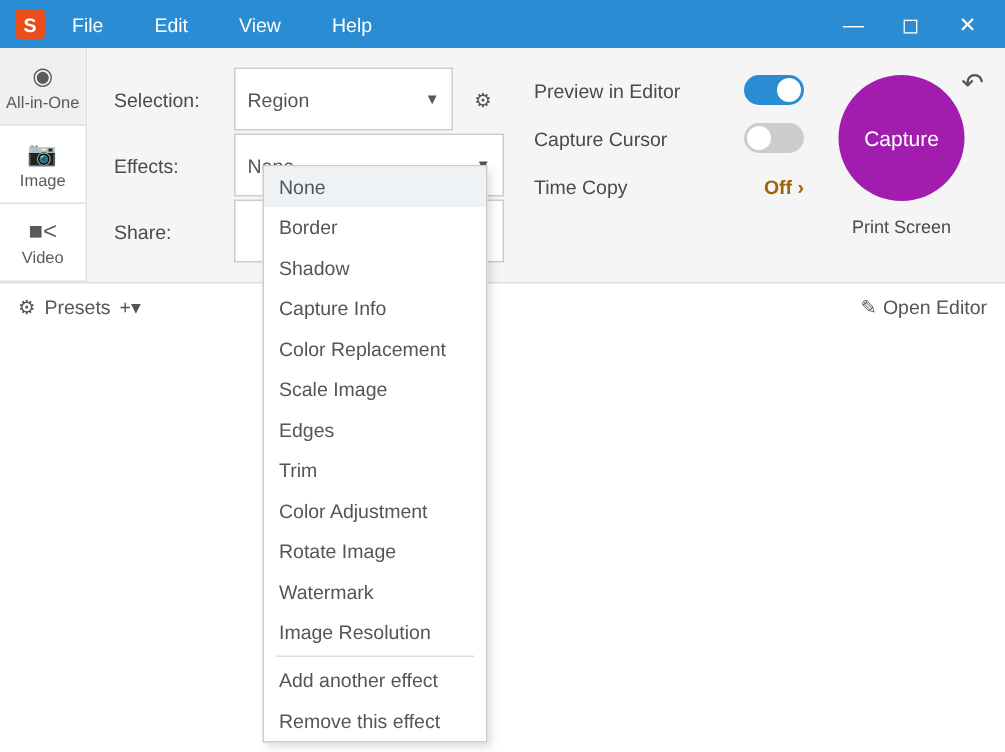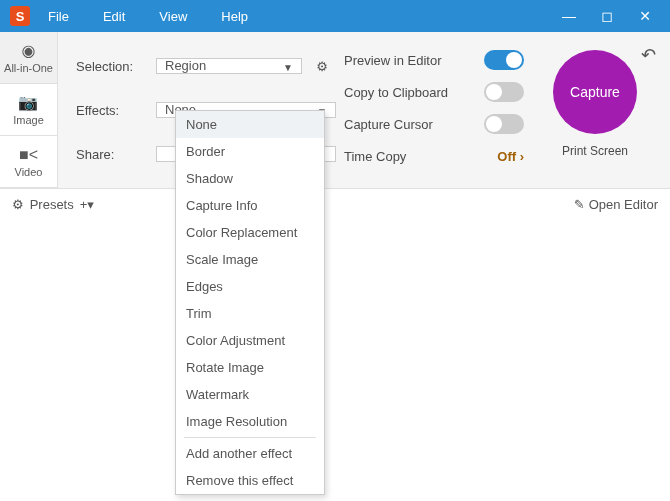--- a/index.html
+++ b/index.html
@@ -12,25 +12,25 @@
 .winctrl span{width:30px;text-align:center;cursor:pointer;font-size:14px}
 .body{display:flex;background:#f5f5f5}
 .sidebar{width:58px;background:#fff;border-right:1px solid #e0e0e0;display:flex;flex-direction:column}
 .sideitem{display:flex;flex-direction:column;align-items:center;justify-content:center;height:52px;border-bottom:1px solid #e0e0e0;cursor:pointer;color:#5a5a5a;font-size:11px}
 .sideitem.active{background:#f0f0f0}
 .sideicon{font-size:16px;margin-bottom:2px}
 .main{flex:1;display:flex;padding:12px 14px 12px 18px}
 .col1{width:260px}
 .row{display:flex;align-items:center;height:44px}
 .row .lbl{width:80px;color:#4a4a4a}
-.selbox{flex:1;height:16px;border:1px solid #ccc;background:#fff;display:flex;align-items:flex-end;padding:0 8px;cursor:pointer;position:relative}
+.selbox{flex:1;height:42px;border:1px solid #ccc;background:#fff;display:flex;align-items:center;padding:0 8px;cursor:pointer;position:relative}
 .selbox .txt{flex:1;color:#555}
 .selbox .arrow{font-size:10px;color:#555}
 .gearbtn{width:28px;height:28px;display:flex;align-items:center;justify-content:center;margin-left:6px;cursor:pointer;color:#555}
-.col2{width:180px;margin-left:8px}
+.col2{width:180px;margin-left:20px}
 .optrow{display:flex;align-items:center;height:32px;color:#4a4a4a;justify-content:space-between}
 .toggle{width:40px;height:20px;border-radius:10px;background:#ccc;position:relative;cursor:pointer}
 .toggle::after{content:"";position:absolute;width:16px;height:16px;border-radius:50%;background:#fff;top:2px;left:2px;transition:none}
 .toggle.on{background:#2a8dd4}
 .toggle.on::after{left:22px}
 .offlink{color:#a16207;font-weight:bold;cursor:pointer;font-size:13px}
 .col3{flex:1;display:flex;flex-direction:column;align-items:center;margin-left:10px;position:relative}
 .undo{position:absolute;right:0;top:0;font-size:18px;color:#555;cursor:pointer}
 .capturebtn{width:84px;height:84px;border-radius:50%;background:#a21caf;color:#fff;display:flex;align-items:center;justify-content:center;font-size:14px;cursor:pointer;margin-top:6px}
 .printscreen{margin-top:10px;color:#4a4a4a;font-size:12px}
@@ -103,24 +103,20 @@
         </div>
       </div>
     </div>
 
     <div class="col2">
       <div class="optrow">
         <span>Preview in Editor</span>
         <div class="toggle on"></div>
       </div>
       <div class="optrow">
-        <span>Copy to Clipboard</span>
-        <div class="toggle"></div>
-      </div>
-      <div class="optrow">
         <span>Capture Cursor</span>
         <div class="toggle"></div>
       </div>
       <div class="optrow">
         <span>Time Copy</span>
         <span class="offlink">Off ›</span>
       </div>
     </div>
 
     <div class="col3">

